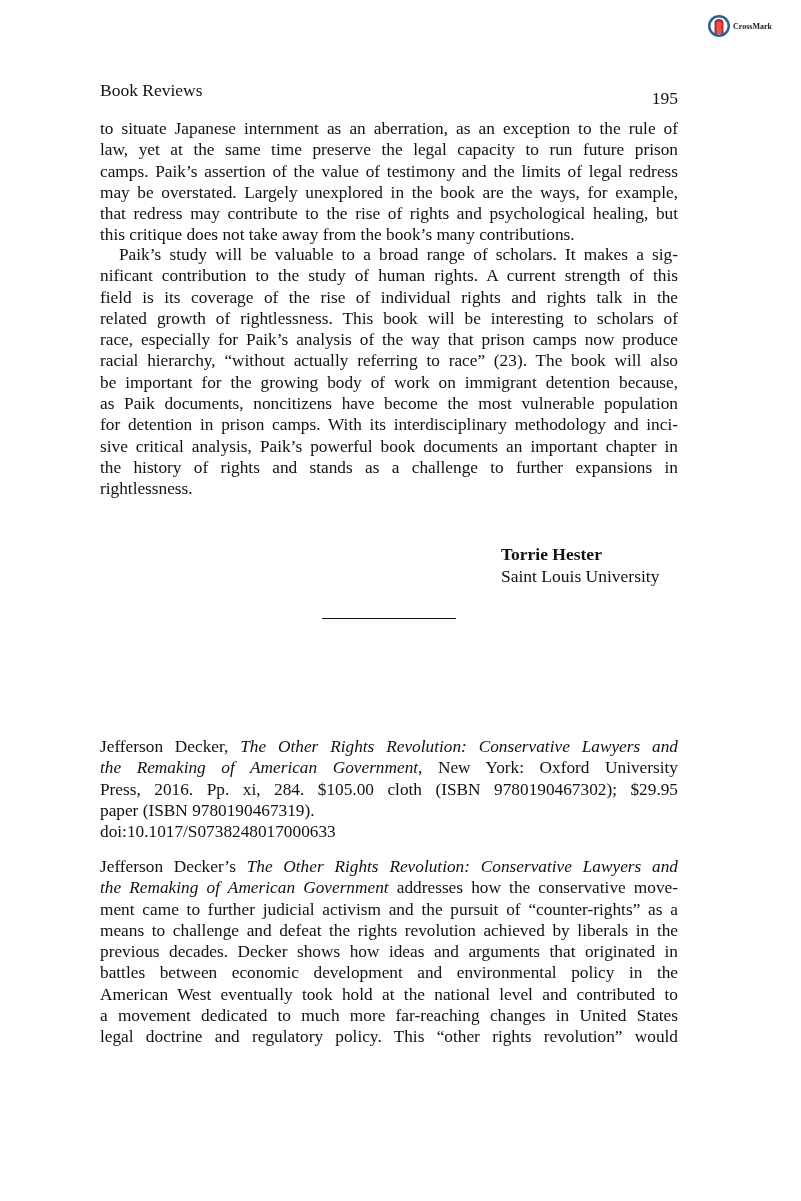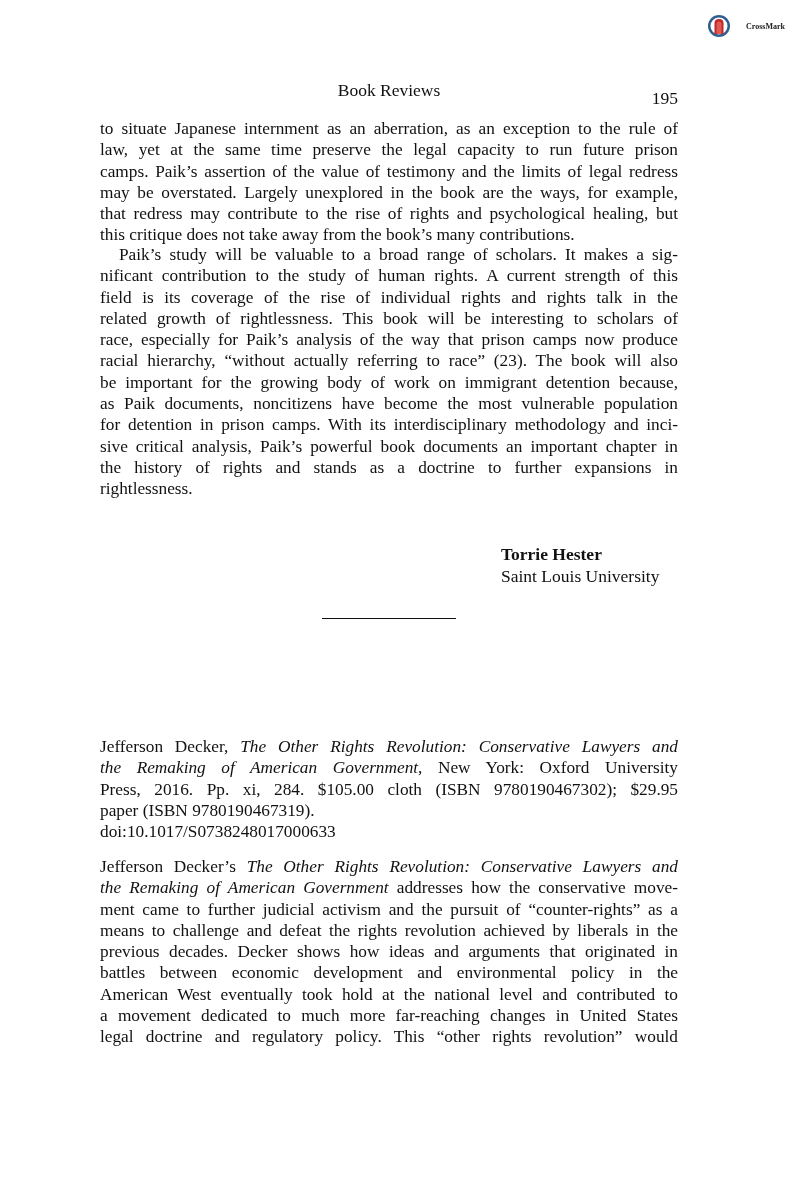--- a/index.html
+++ b/index.html
@@ -1,23 +1,23 @@
 <!DOCTYPE html>
 <html><head>
 <meta charset="utf-8">
 <style>
   html, body { margin: 0; padding: 0; background: #ffffff; }
   body { width: 801px; height: 1201px; position: relative; overflow: hidden;
          font-family: "Liberation Serif", "DejaVu Serif", serif; color: #111; }
-  .crossmark { position: absolute; left: 707px; top: 14px; display: flex; align-items: center; gap: 15px; }
+  .crossmark { position: absolute; left: 707px; top: 14px; display: flex; align-items: center; gap: 2px; }
   .crossmark svg { width: 24px; height: 24px; }
   .crossmark .cm-label { font-size: 8px; font-weight: bold; color: #222; }
   .running-head { position: absolute; top: 80px; left: 100px; width: 578px; height: 22px;
                   font-size: 17.5px; }
-  .running-head .title { position: absolute; left: 0; right: 0; text-align: center; top: 0; }
+  .running-head .title { position: absolute; left: 0; right: 0; top: 0; }
   .running-head .page { position: absolute; right: 0; top: 0; margin-top: 8px; }
   .block { position: absolute; left: 100px; width: 578px; font-size: 17.3px; }
   .line { height: 21.3px; line-height: 21.3px; white-space: nowrap; text-align: justify;
           text-align-last: justify; overflow: visible; }
   .line.last { text-align-last: left; }
   .line.indent { padding-left: 19px; }
   .sig { position: absolute; left: 501px; font-size: 17.5px; line-height: 22px; }
   .sig .name { font-weight: bold; }
   .rule { position: absolute; left: 322px; top: 618px; width: 134px; height: 0;
           border-top: 1.3px solid #111; }
@@ -54,21 +54,21 @@
   <div class="line indent">Paik’s study will be valuable to a broad range of scholars. It makes a sig-</div>
   <div class="line">nificant contribution to the study of human rights. A current strength of this</div>
   <div class="line">field is its coverage of the rise of individual rights and rights talk in the</div>
   <div class="line">related growth of rightlessness. This book will be interesting to scholars of</div>
   <div class="line">race, especially for Paik’s analysis of the way that prison camps now produce</div>
   <div class="line">racial hierarchy, “without actually referring to race” (23). The book will also</div>
   <div class="line">be important for the growing body of work on immigrant detention because,</div>
   <div class="line">as Paik documents, noncitizens have become the most vulnerable population</div>
   <div class="line">for detention in prison camps. With its interdisciplinary methodology and inci-</div>
   <div class="line">sive critical analysis, Paik’s powerful book documents an important chapter in</div>
-  <div class="line">the history of rights and stands as a doctrine to further expansions in</div>
+  <div class="line">the history of rights and stands as a challenge to further expansions in</div>
   <div class="line last">rightlessness.</div>
 </div>
 
 <div class="sig" style="top:543px;">
   <div class="name">Torrie Hester</div>
   <div>Saint Louis University</div>
 </div>
 
 <div class="rule"></div>
 

